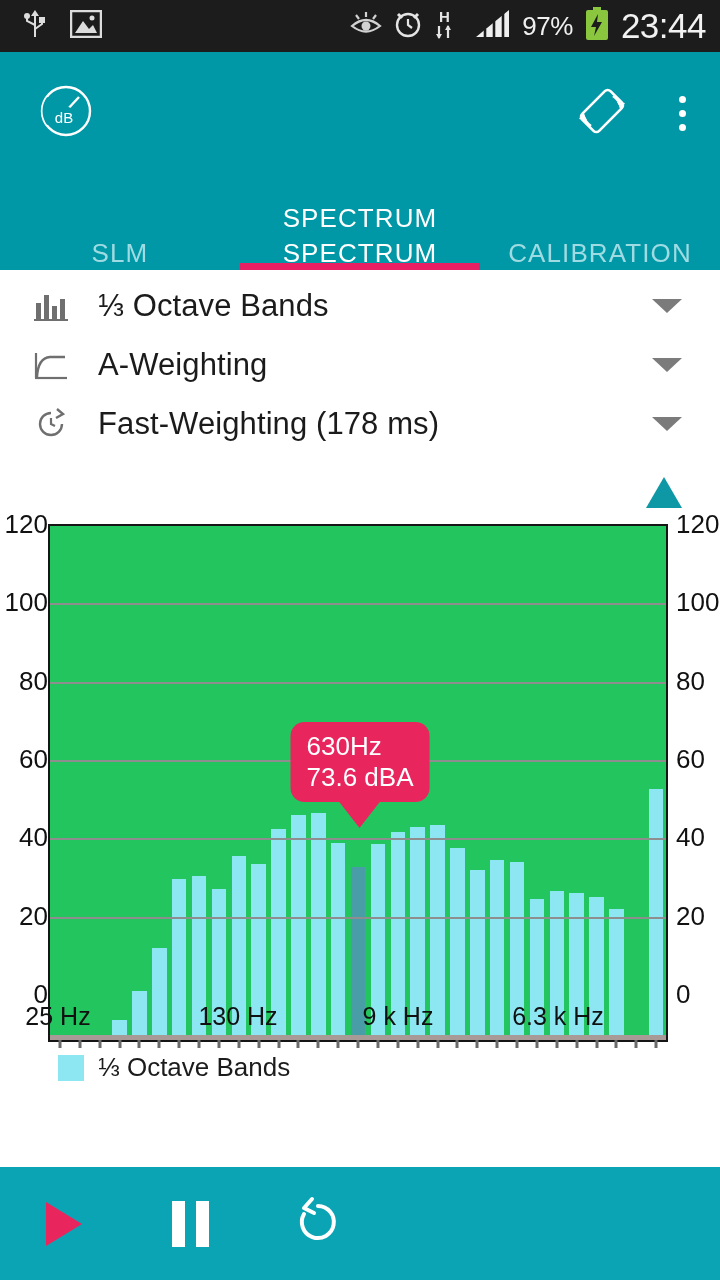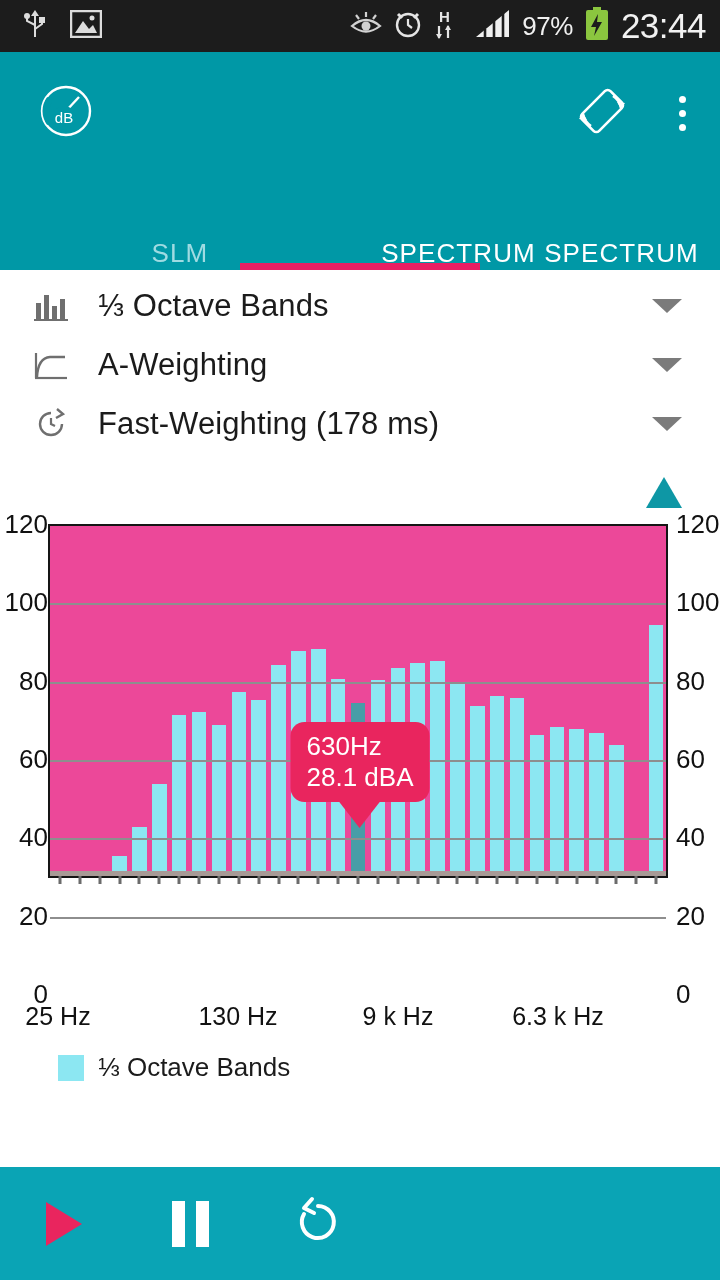--- a/index.html
+++ b/index.html
@@ -54,22 +54,22 @@
 
   
   .chart-area { position: relative; margin-top: 18px; height: 560px; }
   .collapse-tri { position: absolute; right: 38px; top: 6px;
                   width: 0; height: 0; border-left: 18px solid transparent;
                   border-right: 18px solid transparent; border-bottom: 31px solid #0e97a5; }
   .plot-wrap { position: absolute; left: 0; top: 53px; width: 720px; height: 470px; }
   .axis-label { position: absolute; font-size: 26px; color: #111; white-space: nowrap; }
   .axis-label.left { right: 672px; transform: translateY(-50%); }
   .axis-label.right { left: 676px; transform: translateY(-50%); }
-  .plot { position: absolute; left: 48px; top: 0; width: 620px; height: 354px;
-          border: 2px solid #151515; background: #ec4899; overflow: visible; }
+  .plot { position: absolute; left: 48px; top: 0; width: 620px; height: 518px;
+          border: 2px solid #151515; background: #22c55e; overflow: visible; }
   .gridline { position: absolute; left: 0; right: 0; height: 2px; background: #8e8e8e; }
   .baseline-shadow { position: absolute; left: 0; right: 0; bottom: 0; height: 5px; background: #a89a96; }
   .bars { position: absolute; left: 0; top: 0; right: 0; bottom: 0; display: flex;
           align-items: flex-end; }
   .barcell { flex: 1; height: 100%; display: flex; align-items: flex-end; justify-content: center; position: relative; }
   .bar { width: 73%; background: #8ce7f2; }
   .bar.sel { background: #489da7; }
   .tick { position: absolute; bottom: -8px; left: 50%; transform: translateX(-50%);
           width: 3px; height: 8px; background: #6b6b6b; }
   .xlabels { position: absolute; left: 48px; top: 478px; width: 620px; height: 36px; }
@@ -199,20 +199,21 @@
         <span></span>
           <span></span>
           <span></span>
       </span>
     </div>
   </div>
 
   <div class="tabs">
     <div class="tab">SLM</div>
     <div class="tab active">SPECTRUM SPECTRUM</div>
+    <div class="tab">CALIBRATION</div>
     <div class="tab-indicator"></div>
   </div>
 
   <div class="settings">
 
     <div class="setting-row">
       <span class="setting-icon">
         <svg width="36" height="30" viewBox="0 0 36 30">
           <g fill="#6f6f6f">
               <rect x="2" y="12" width="5" height="16"></rect>
@@ -385,21 +386,21 @@
         <div id="grid-container">
             <div class="gridline" style="top: 390.667px;"></div>
             <div class="gridline" style="top: 312.333px;"></div>
             <div class="gridline" style="top: 234px;"></div>
             <div class="gridline" style="top: 155.667px;"></div>
             <div class="gridline" style="top: 77.3333px;"></div>
           </div>
         <div class="baseline-shadow"></div>
         <div class="tooltip" id="tooltip" style="left: 310px; transform: translateX(-50%); top: 196.492px;">
           <div>630Hz</div>
-          <div>28.1 dBA</div>
+          <div>73.6 dBA</div>
           <span class="tip-arrow"></span>
         </div>
       </div>
       <div id="ylabels-left">
           <div class="axis-label left" style="top: 470px;">0</div>
           <div class="axis-label left" style="top: 391.667px;">20</div>
           <div class="axis-label left" style="top: 313.333px;">40</div>
           <div class="axis-label left" style="top: 235px;">60</div>
           <div class="axis-label left" style="top: 156.667px;">80</div>
           <div class="axis-label left" style="top: 78.3333px;">100</div>

